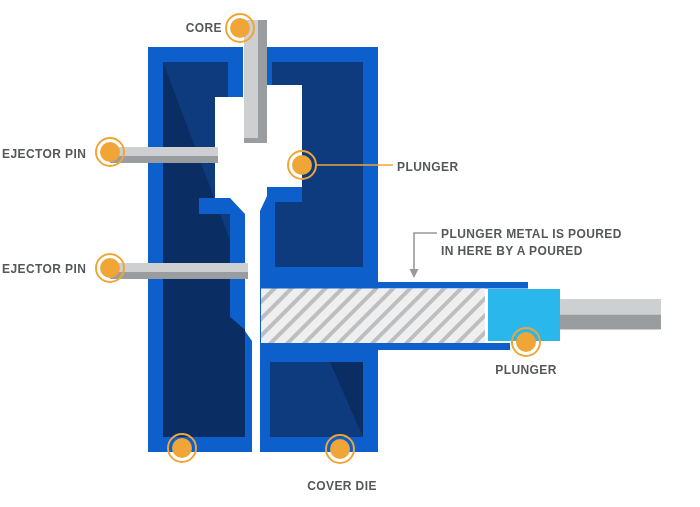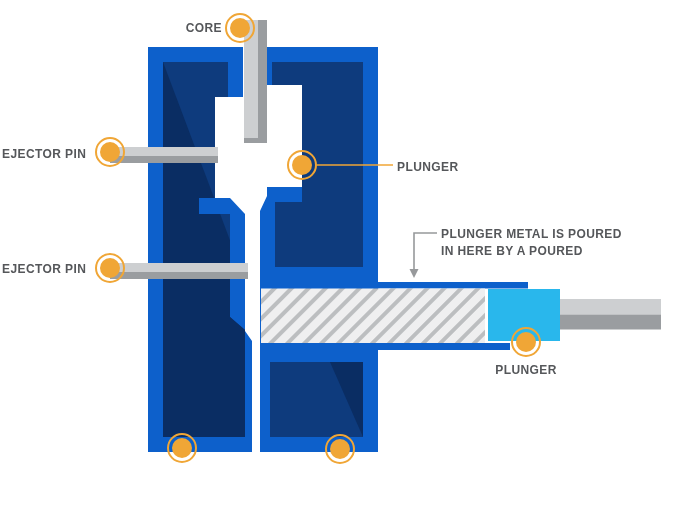--- a/index.html
+++ b/index.html
@@ -101,20 +101,21 @@
 
   <div class="label right" style="left:150px;top:20px;width:72px;">CORE</div>
   <div class="label" style="left:2px;top:146px;">EJECTOR PIN</div>
   <div class="label" style="left:2px;top:261px;">EJECTOR PIN</div>
   <div class="label" style="left:397px;top:159px;">PLUNGER</div>
   <div class="label" style="left:441px;top:226px;">
     <div>PLUNGER METAL IS POURED</div>
     <div>IN HERE BY A POURED</div>
   </div>
   <div class="label center" style="left:476px;top:362px;width:100px;">PLUNGER</div>
+  <div class="label center" style="left:277px;top:478px;width:130px;">COVER DIE</div>
 
   <div class="marker" style="left:240px;top:28px;">
     <div class="dot"></div>
   </div>
   <div class="marker" style="left:110px;top:152px;">
     <div class="dot"></div>
   </div>
   <div class="marker" style="left:110px;top:268px;">
     <div class="dot"></div>
   </div>

